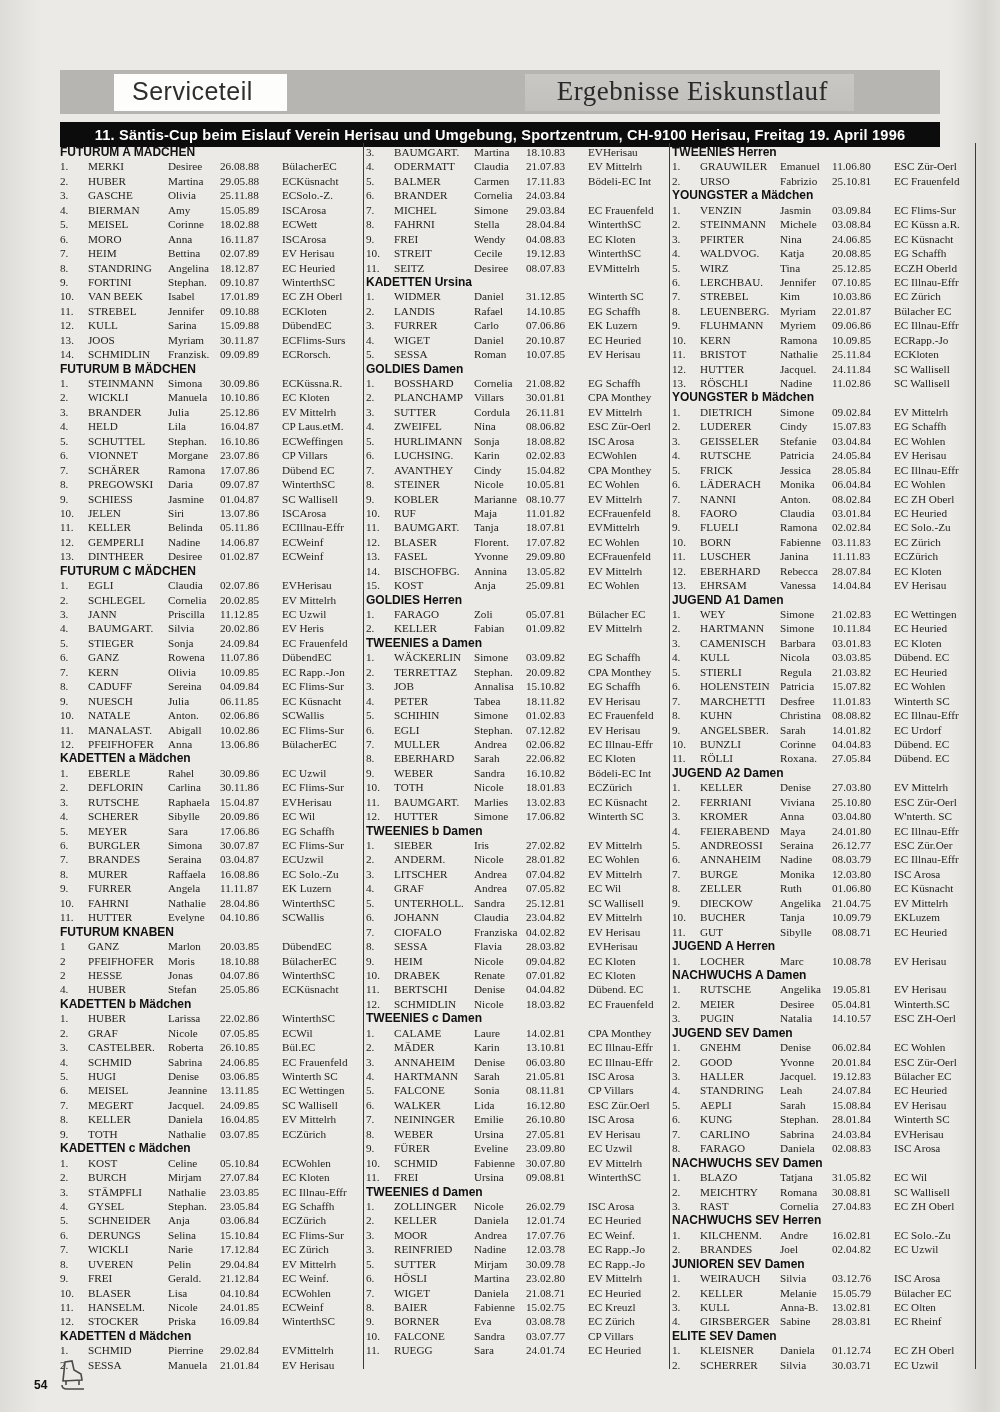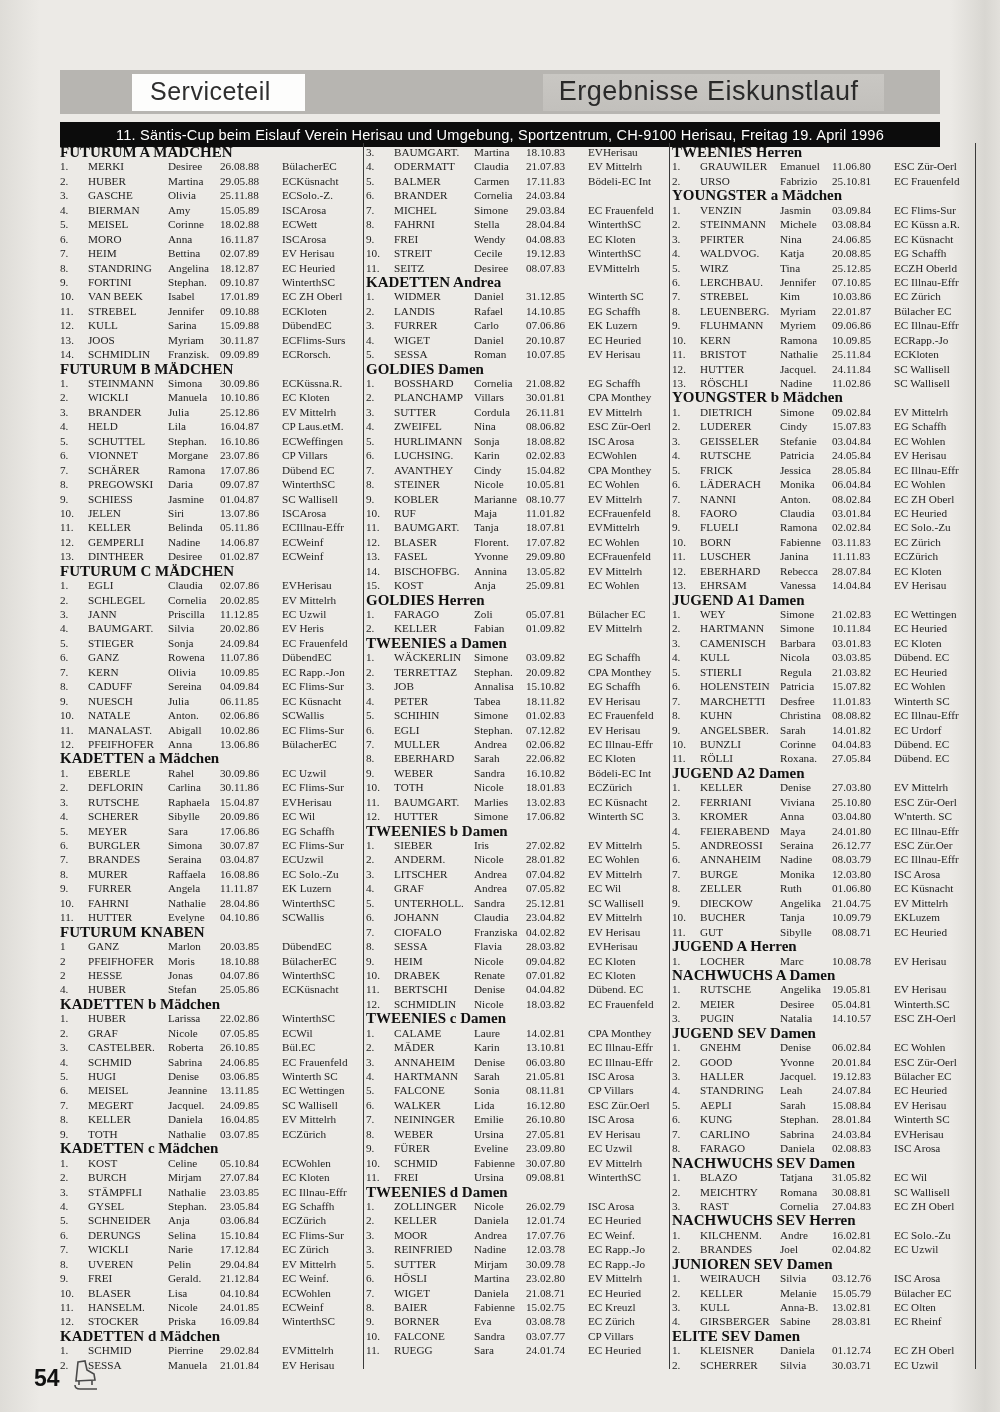--- a/index.html
+++ b/index.html
@@ -4,40 +4,40 @@
 <style>
   html,body{margin:0;padding:0;}
   body{width:1000px;height:1412px;background:#e9e7e3;font-family:"Liberation Sans",sans-serif;}
   .page{position:relative;width:1000px;height:1412px;background:
     linear-gradient(90deg,#dedcd7 0,#eceae6 40px,#eceae6 950px,#d8d6d1 985px,#e2e0db 1000px);
     overflow:hidden;}
   
   .band{position:absolute;left:60px;top:70px;width:880px;height:44px;background:#b7b5b1;
     display:flex;align-items:center;}
   .service-box{background:#fdfdfc;color:#2e2e2e;font-size:25px;padding:3px 34px 5px 18px;
-    margin-left:72px;letter-spacing:0.5px;}
+    margin-left:54px;letter-spacing:0.5px;}
   .erg-label{font-size:27px;color:#2a2a2a;margin-left:238px;letter-spacing:0.5px;
-    background:linear-gradient(#c9c7c3,#c2c0bc);padding:2px 26px 4px 16px;}
+    background:linear-gradient(#c9c7c3,#c2c0bc);padding:2px 26px 4px 32px;font-family:Liberation Serif, serif;}
   
   .title-bar{position:absolute;left:60px;top:122px;width:880px;height:25px;background:#0c0c0c;
-    color:#ffffff;font-weight:normal;font-size:14.6px;display:flex;align-items:center;
+    color:#ffffff;font-weight:bold;font-size:14.6px;display:flex;align-items:center;
     justify-content:center;white-space:nowrap;letter-spacing:0.2px;}
   
   .cols{position:absolute;left:58px;top:143px;width:918px;height:1226px;display:flex;}
   .col{width:306px;box-sizing:border-box;border-right:1px solid #3a3a3a;
     padding:2px 5px 0 2px;overflow:hidden;}
-  .sec-title{font-family:Liberation Serif, serif;font-weight:bold;font-size:15px;
+  .sec-title{font-family:Liberation Sans, sans-serif;font-weight:bold;font-size:12px;
     color:#111;height:14.45px;line-height:14.2px;white-space:nowrap;overflow:hidden;}
   .row{display:grid;grid-template-columns:28px 80px 52px 62px 1fr;
     font-family:"Liberation Serif",serif;font-size:11.2px;color:#222;
     height:14.45px;line-height:14.3px;}
   .row span{white-space:nowrap;overflow:hidden;}
   
   .footer{position:absolute;left:34px;top:1358px;display:flex;align-items:flex-end;}
-  .page-num{font-weight:bold;font-size:23px;color:#111;margin-right:10px;}
+  .page-num{font-weight:bold;font-size:12px;color:#111;margin-right:10px;}
   .skate{width:34px;height:34px;margin-right:8px;}
   .mag-name{font-size:21px;color:#3b3b3b;letter-spacing:0.4px;padding-bottom:2px;}
 </style>
 </head>
 <body>
 
 <div class="page">
 
   <div class="band">
     <div class="service-box">Serviceteil</div>
@@ -653,21 +653,21 @@
           <span class="c-birthdate">19.12.83</span>
           <span class="c-club">WinterthSC</span>
         </div>
         <div class="row">
           <span class="c-rank">11.</span>
           <span class="c-surname">SEITZ</span>
           <span class="c-firstname">Desiree</span>
           <span class="c-birthdate">08.07.83</span>
           <span class="c-club">EVMittelrh</span>
         </div>
-        <div class="sec-title">KADETTEN Andrea</div>
+        <div class="sec-title">KADETTEN Ursina</div>
         <div class="row">
           <span class="c-rank">1.</span>
           <span class="c-surname">WIDMER</span>
           <span class="c-firstname">Daniel</span>
           <span class="c-birthdate">31.12.85</span>
           <span class="c-club">Winterth SC</span>
         </div>
         <div class="row">
           <span class="c-rank">2.</span>
           <span class="c-surname">LANDIS</span>

